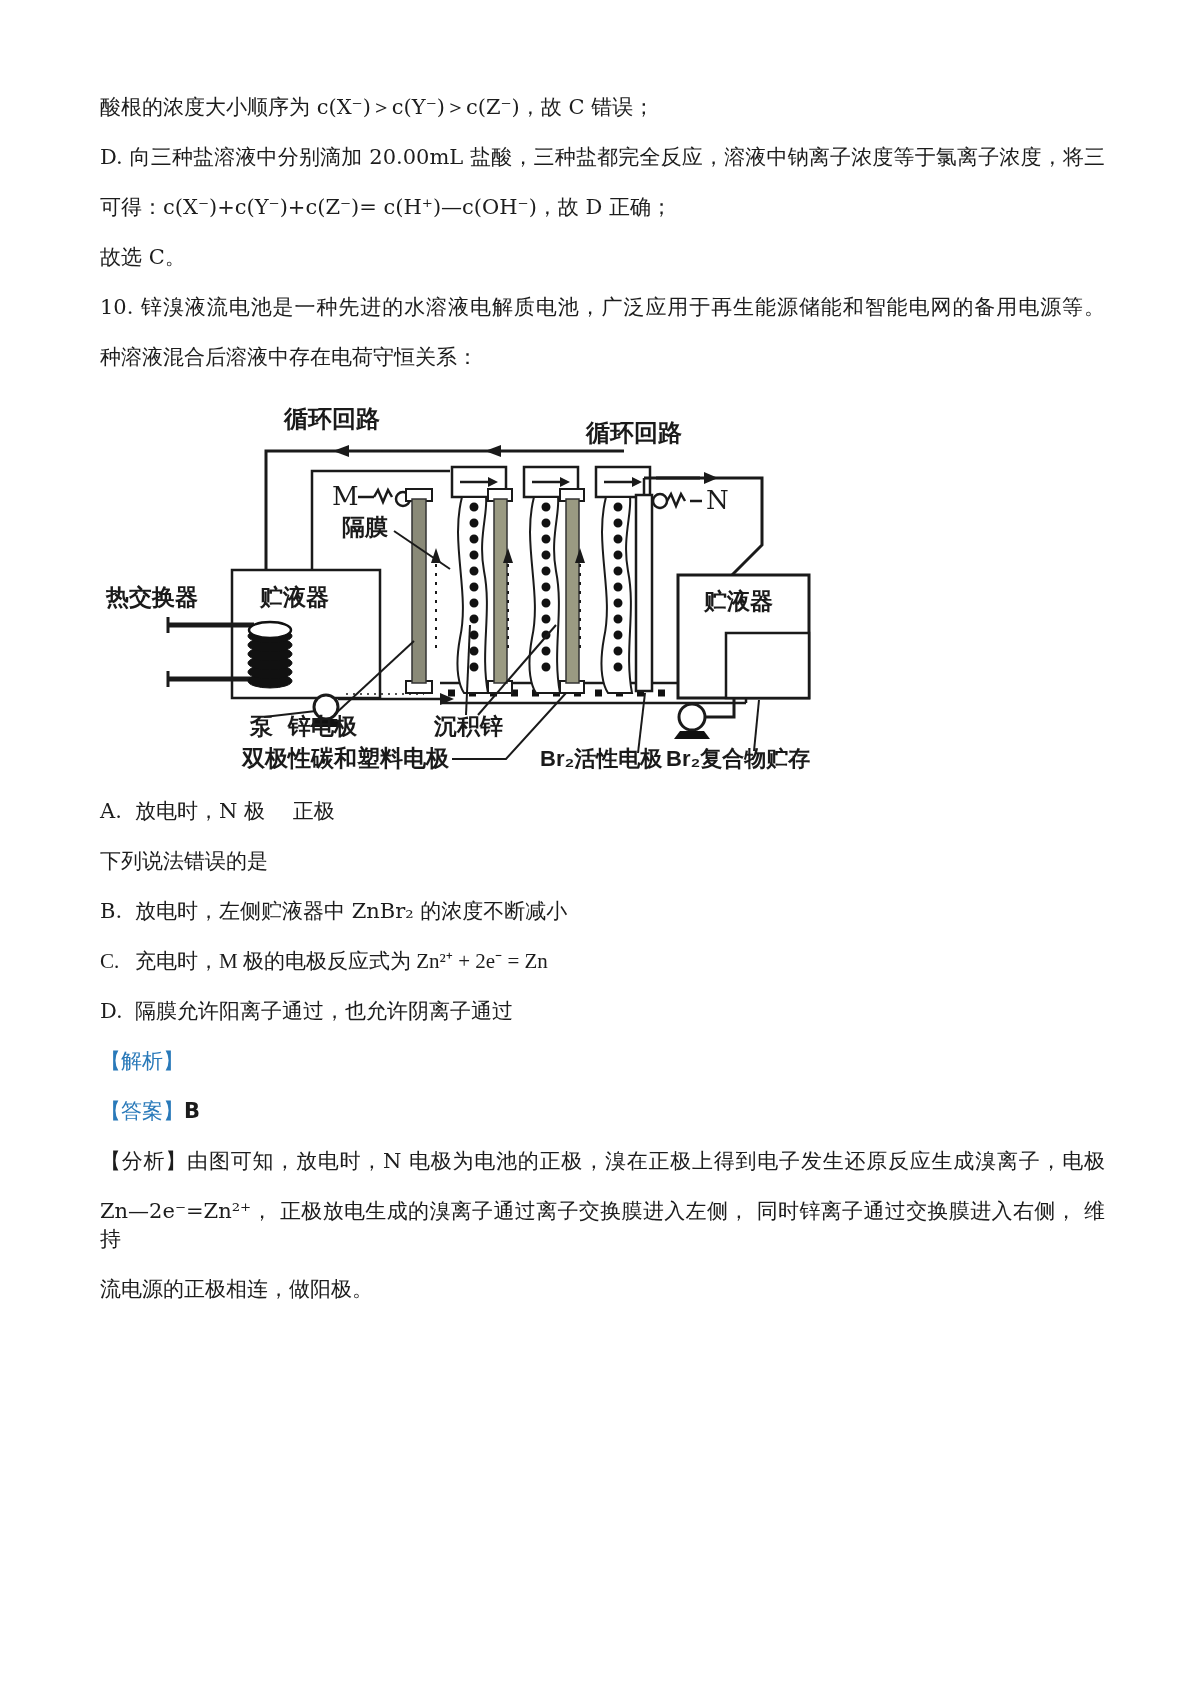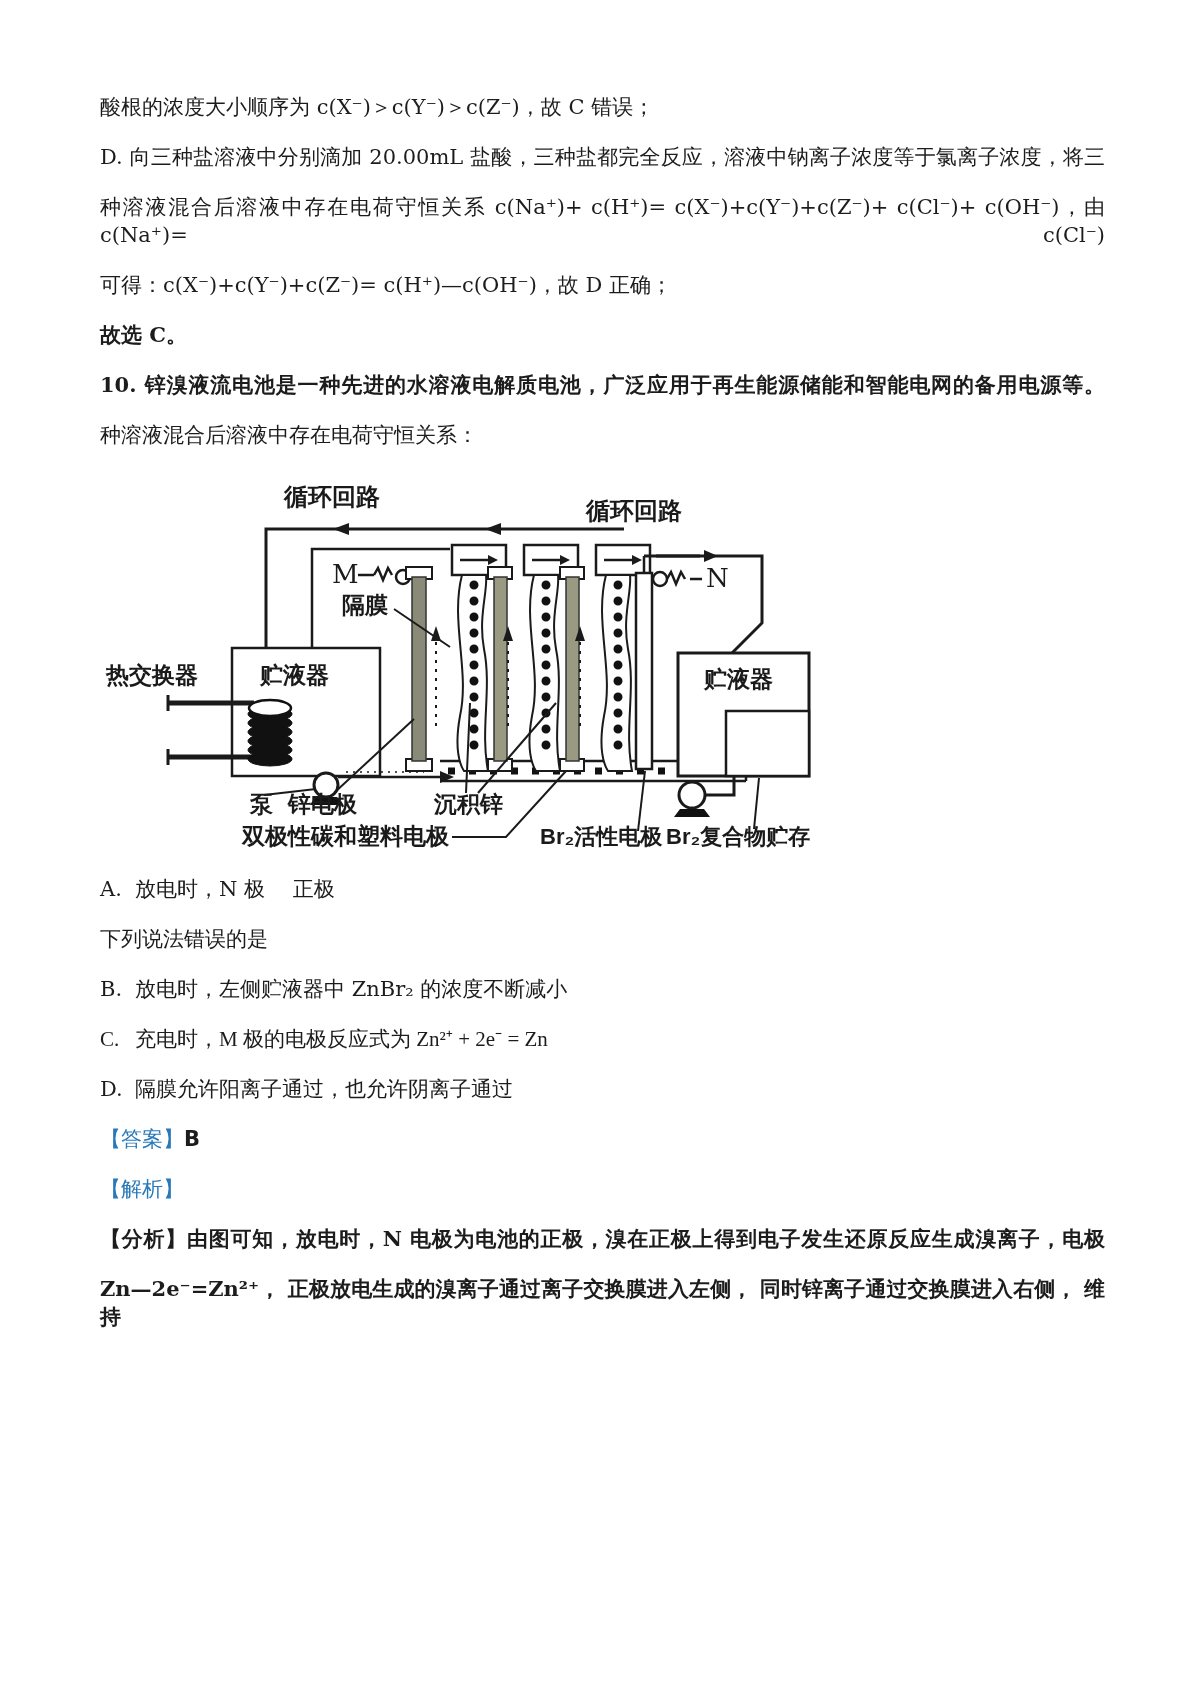--- a/index.html
+++ b/index.html
@@ -3,21 +3,21 @@
 <meta charset="utf-8">
 <style>
   html,body{margin:0;padding:0;background:#ffffff;}
   .page{
     width:1200px;height:1698px;background:#ffffff;box-sizing:border-box;
     padding:93px 95px 0 100px;position:relative;
     font-family:"DejaVu Serif","Liberation Serif",serif;color:#1c1c1c;
   }
   p.line{font-size:21px;line-height:28px;margin:0 0 22px 0;white-space:normal;}
   .jf{text-align:justify;text-align-last:justify;}
-  .mb19{margin-bottom:19px;font-weight:bold;}
+  .mb19{margin-bottom:19px;}
   .mb25{margin-bottom:25px;}
   .mb34{margin-bottom:34px;}
   .mb30{margin-bottom:30px;font-family:Liberation Serif, serif;}
   .mb26{margin-bottom:26px;}
   .mb20{margin-bottom:20px;}
   .mb0{margin-bottom:0;}
   .prompt{margin-top:121px;}
   .opt-label{display:inline-block;width:35px;}
   .blue{color:#2979b9;}
   .ans-letter{font-family:"DejaVu Sans","Liberation Sans",sans-serif;font-weight:700;font-size:21px;}
@@ -25,21 +25,20 @@
   svg .cjk{font-family:"Liberation Sans","DejaVu Sans",sans-serif;font-weight:700;fill:#1a1a1a;}
   svg .rm{font-family:"DejaVu Serif","Liberation Serif",serif;fill:#1a1a1a;}
 </style>
 </head>
 <body>
 
 <div class="page">
 
   <p class="line">酸根的浓度大小顺序为 c(X⁻)＞c(Y⁻)＞c(Z⁻)，故 C 错误；</p>
   <p class="line jf">D. 向三种盐溶液中分别滴加 20.00mL 盐酸，三种盐都完全反应，溶液中钠离子浓度等于氯离子浓度，将三</p>
-  <p class="line jf">种溶液混合后溶液中存在电荷守恒关系 c(Na⁺)+ c(H⁺)= c(X⁻)+c(Y⁻)+c(Z⁻)+ c(Cl⁻)+ c(OH⁻)，由 c(Na⁺)= c(Cl⁻)</p>
   <p class="line">可得：c(X⁻)+c(Y⁻)+c(Z⁻)= c(H⁺)—c(OH⁻)，故 D 正确；</p>
   <p class="line mb19">故选 C。</p>
 
   <p class="line jf mb19">10. 锌溴液流电池是一种先进的水溶液电解质电池，广泛应用于再生能源储能和智能电网的备用电源等。</p>
   <p class="line mb0">种溶液混合后溶液中存在电荷守恒关系：</p>
 
   <div class="figure">
     <svg viewBox="0 0 720 400" width="720" height="400">
 
       <text class="cjk" x="180" y="34" font-size="24">循环回路</text>
@@ -164,19 +163,20 @@
     </svg>
   </div>
 
   <p class="line mb25"><span class="opt-label">A.</span><span>放电时，N 极　 正极</span></p>
 
   <p class="line prompt mb25">下列说法错误的是</p>
   <p class="line mb34"><span class="opt-label">B.</span><span>放电时，左侧贮液器中 ZnBr₂ 的浓度不断减小</span></p>
   <p class="line mb30"><span class="opt-label">C.</span><span>充电时，M 极的电极反应式为 Zn²⁺ + 2e⁻ = Zn</span></p>
   <p class="line"><span class="opt-label">D.</span><span>隔膜允许阳离子通过，也允许阴离子通过</span></p>
 
+  <p class="line mb20"><span class="blue">【解析】</span></p>
   <p class="line mb26"><span class="blue">【答案】</span><span class="ans-letter">B</span></p>
-  <p class="line mb20"><span class="blue">【解析】</span></p>
 
   <p class="line jf mb19">【分析】由图可知，放电时，N 电极为电池的正极，溴在正极上得到电子发生还原反应生成溴离子，电极</p>
   <p class="line jf mb19">Zn—2e⁻=Zn²⁺， 正极放电生成的溴离子通过离子交换膜进入左侧， 同时锌离子通过交换膜进入右侧， 维持</p>
+  <p class="line mb0">流电源的正极相连，做阳极。</p>
 
 </div>
 
 </body></html>

